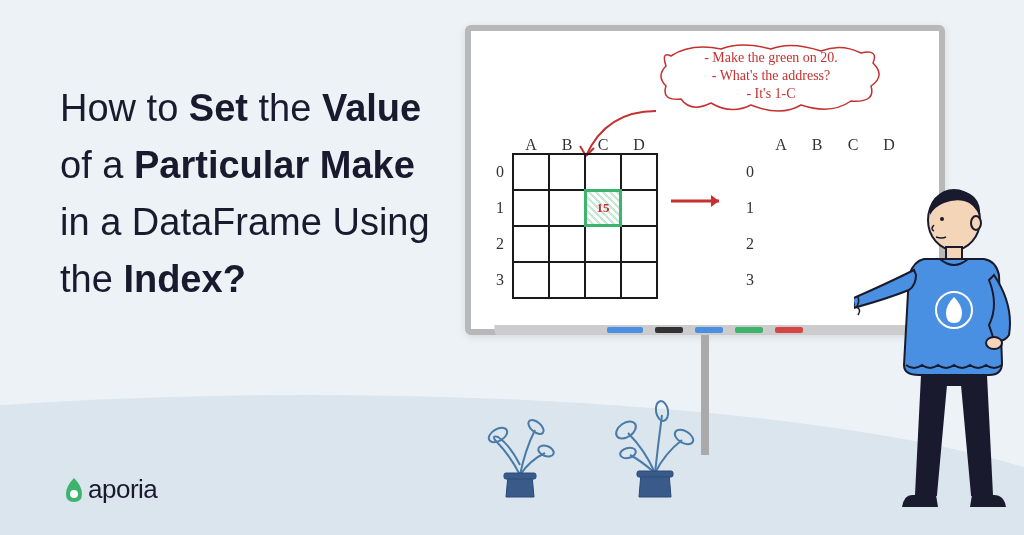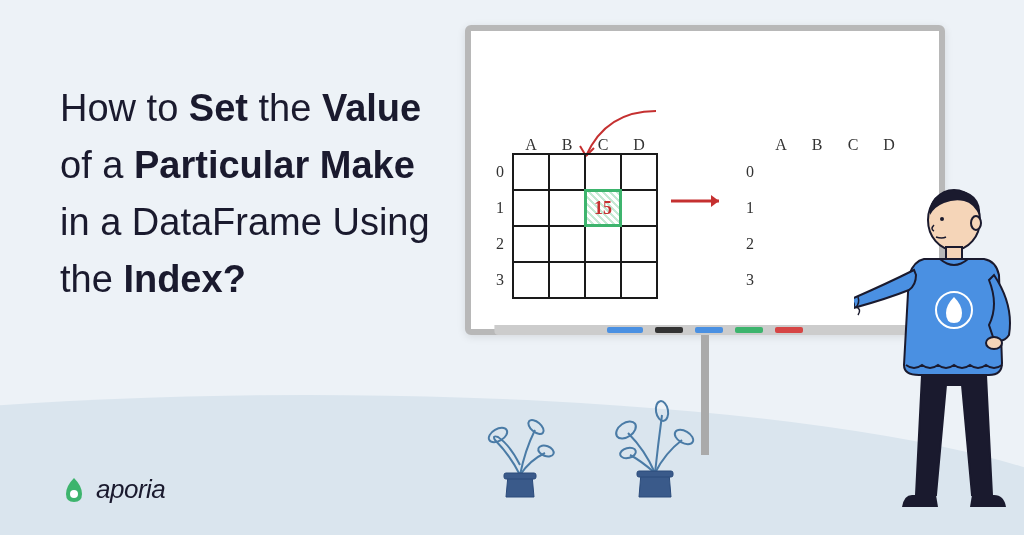--- a/index.html
+++ b/index.html
@@ -41,22 +41,21 @@
   }
   .title .bold { font-weight: 700; margin-top: 40px; }
   
   
   .logo {
     position: absolute;
     bottom: 30px;
     left: 60px;
     display: flex;
     align-items: center;
-    gap: 8px;
-    font-style: italic;
+    gap: 0;
   }
   .logo-icon {
     width: 28px;
     height: 28px;
   }
   .logo-text {
     font-size: 26px;
     font-weight: 400;
     color: #1a1a2e;
     letter-spacing: -0.5px;
@@ -207,21 +206,21 @@
       rgba(61,180,109,0.3) 3px,
       rgba(61,180,109,0.3) 5px
     );
   }
   .cell-value {
     position: absolute;
     inset: 0;
     display: flex;
     align-items: center;
     justify-content: center;
-    font-size: 18px;
+    font-size: 13px;
     font-weight: bold;
     color: #c53030;
     z-index: 3;
     font-family: 'Comic Sans MS', cursive;
   }
   
   
   .arrow-curved {
     position: absolute;
     top: 75px;
@@ -258,20 +257,30 @@
 <div class="content">
 
   <h1 class="title">
     <span>How to </span><span class="bold">Set</span><span> the </span><span class="bold">Value</span><span> of a </span><span class="bold">Particular Make</span><span> in a DataFrame Using the </span><span class="bold">Index?</span>
   </h1>
 
   <div class="whiteboard-wrap">
     <div class="whiteboard">
       <div class="wb-content">
 
+        <div class="bubble">
+          <svg width="240" height="80" viewBox="0 0 240 80">
+            <path d="M 20 15 Q 10 10 15 25 Q 5 35 15 45 Q 10 60 30 58 Q 40 72 60 62 Q 80 74 100 64 Q 130 76 150 64 Q 180 74 200 60 Q 225 62 220 45 Q 235 35 222 22 Q 228 8 210 12 Q 190 2 170 10 Q 140 0 120 8 Q 90 0 70 8 Q 40 2 20 15 Z" fill="none" stroke="#c53030" stroke-width="1.5"></path>
+          </svg>
+          <div class="bubble-text">
+            <div>- Make the green on 20.</div>
+            <div>- What's the address?</div>
+            <div>- It's 1-C</div>
+          </div>
+        </div>
 
         <svg class="arrow-curved" width="110" height="80">
           <path d="M 100 5 Q 50 5 30 50" fill="none" stroke="#c53030" stroke-width="2"></path>
           <path d="M 30 50 L 24 40 M 30 50 L 38 42" fill="none" stroke="#c53030" stroke-width="2"></path>
         </svg>
 
         <div class="grid-table left">
           <div class="col-headers">
             <div class="col-header">A</div>
             <div class="col-header">B</div>

